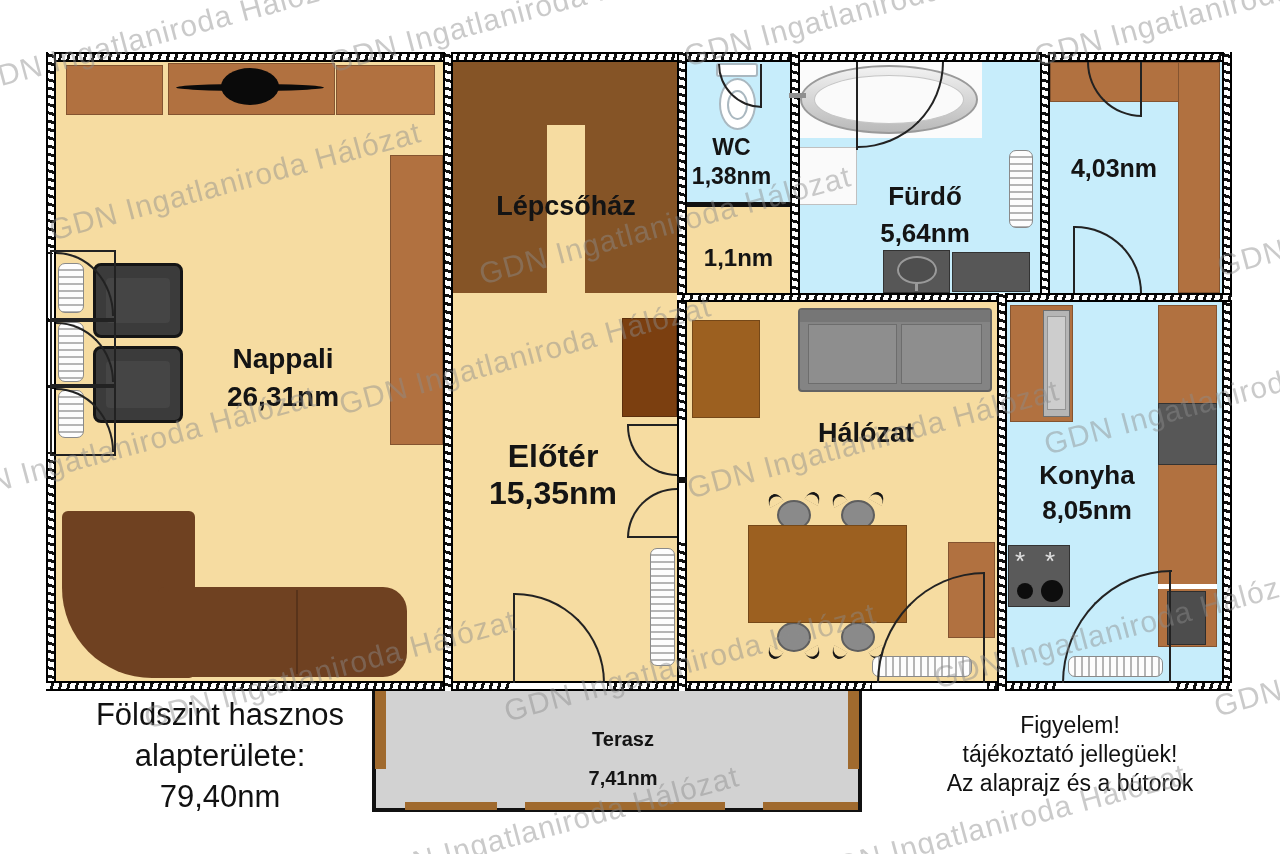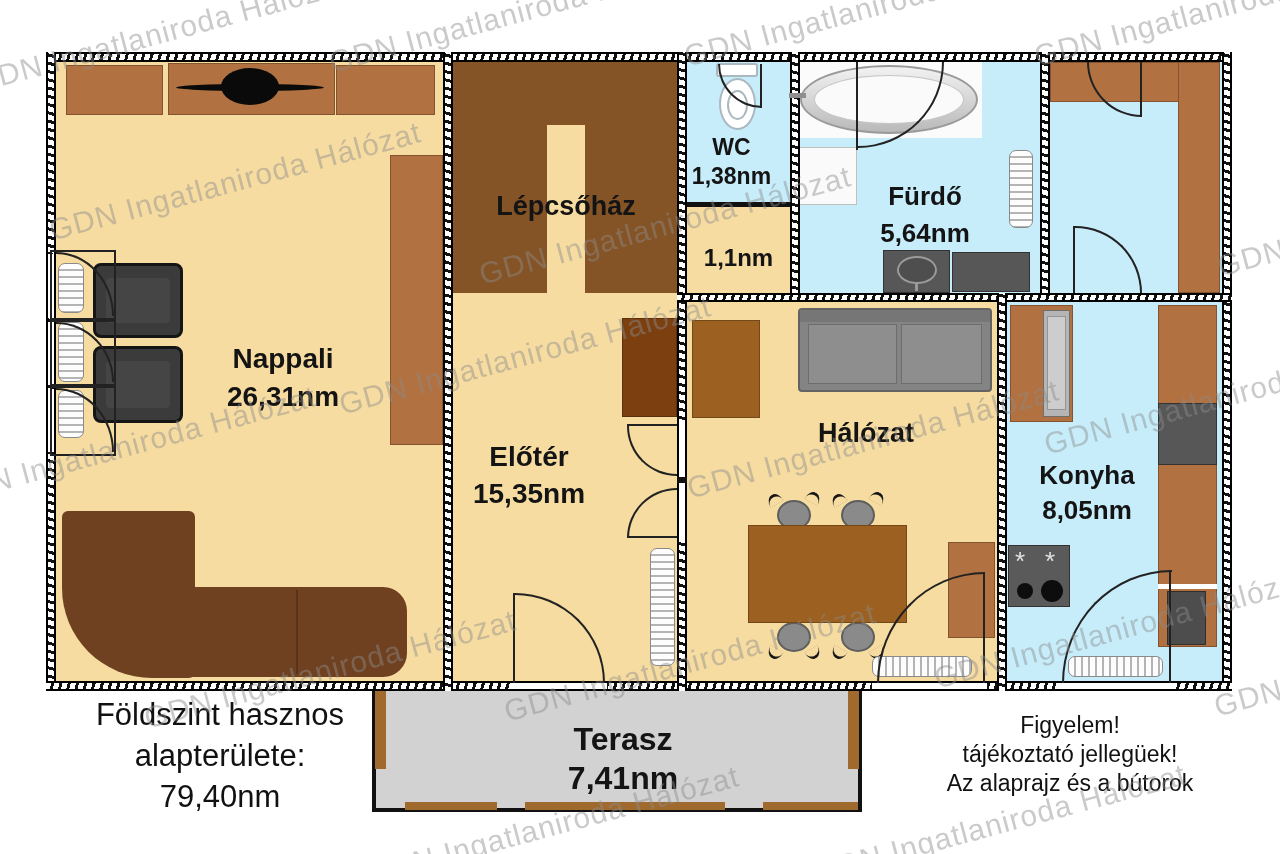--- a/index.html
+++ b/index.html
@@ -196,45 +196,46 @@
   <div class="arc tl" style="left:1062px;top:570px;width:110px;height:113px"></div>
   <div class="leaf" style="left:1169px;top:570px;width:2px;height:113px"></div>
 
   <div class="rlabel" style="left:180px;top:340px;width:206px;font-size:28px;line-height:38px">
     <div>Nappali</div>
     <div>26,31nm</div>
   </div>
   <div class="rlabel" style="left:455px;top:190px;width:222px;font-size:27px;line-height:32px">
     <div>Lépcsőház</div>
   </div>
-  <div class="rlabel" style="left:418px;top:438px;width:222px;font-size:28px;line-height:37px">
+  <div class="rlabel" style="left:442px;top:438px;width:222px;font-size:32px;line-height:37px">
     <div>Előtér</div>
     <div>15,35nm</div>
   </div>
   <div class="rlabel" style="left:687px;top:133px;width:89px;font-size:23px;line-height:29px">
     <div>WC</div>
     <div>1,38nm</div>
   </div>
   <div class="rlabel" style="left:687px;top:243px;width:103px;font-size:24px;line-height:29px">
     <div>1,1nm</div>
   </div>
   <div class="rlabel" style="left:810px;top:178px;width:230px;font-size:26px;line-height:37px">
     <div>Fürdő</div>
     <div>5,64nm</div>
   </div>
   <div class="rlabel" style="left:1050px;top:150px;width:128px;font-size:25px;line-height:36px">
+    <div>4,03nm</div>
   </div>
   <div class="rlabel" style="left:760px;top:417px;width:212px;font-size:27px;line-height:33px">
     <div>Hálózat</div>
   </div>
   <div class="rlabel" style="left:1007px;top:458px;width:160px;font-size:26px;line-height:35px">
     <div>Konyha</div>
     <div>8,05nm</div>
   </div>
-  <div class="rlabel" style="left:510px;top:720px;width:226px;font-size:32px;line-height:39px">
+  <div class="rlabel" style="left:510px;top:720px;width:226px;font-size:20px;line-height:39px">
     <div>Terasz</div>
     <div>7,41nm</div>
   </div>
 
   <div class="footer-text" style="left:70px;top:694px;width:300px;font-size:31px;line-height:41px">
     <div>Földszint hasznos</div>
     <div>alapterülete:</div>
     <div>79,40nm</div>
   </div>
   <div class="footer-text" style="left:925px;top:711px;width:290px;font-size:23px;line-height:29px">

